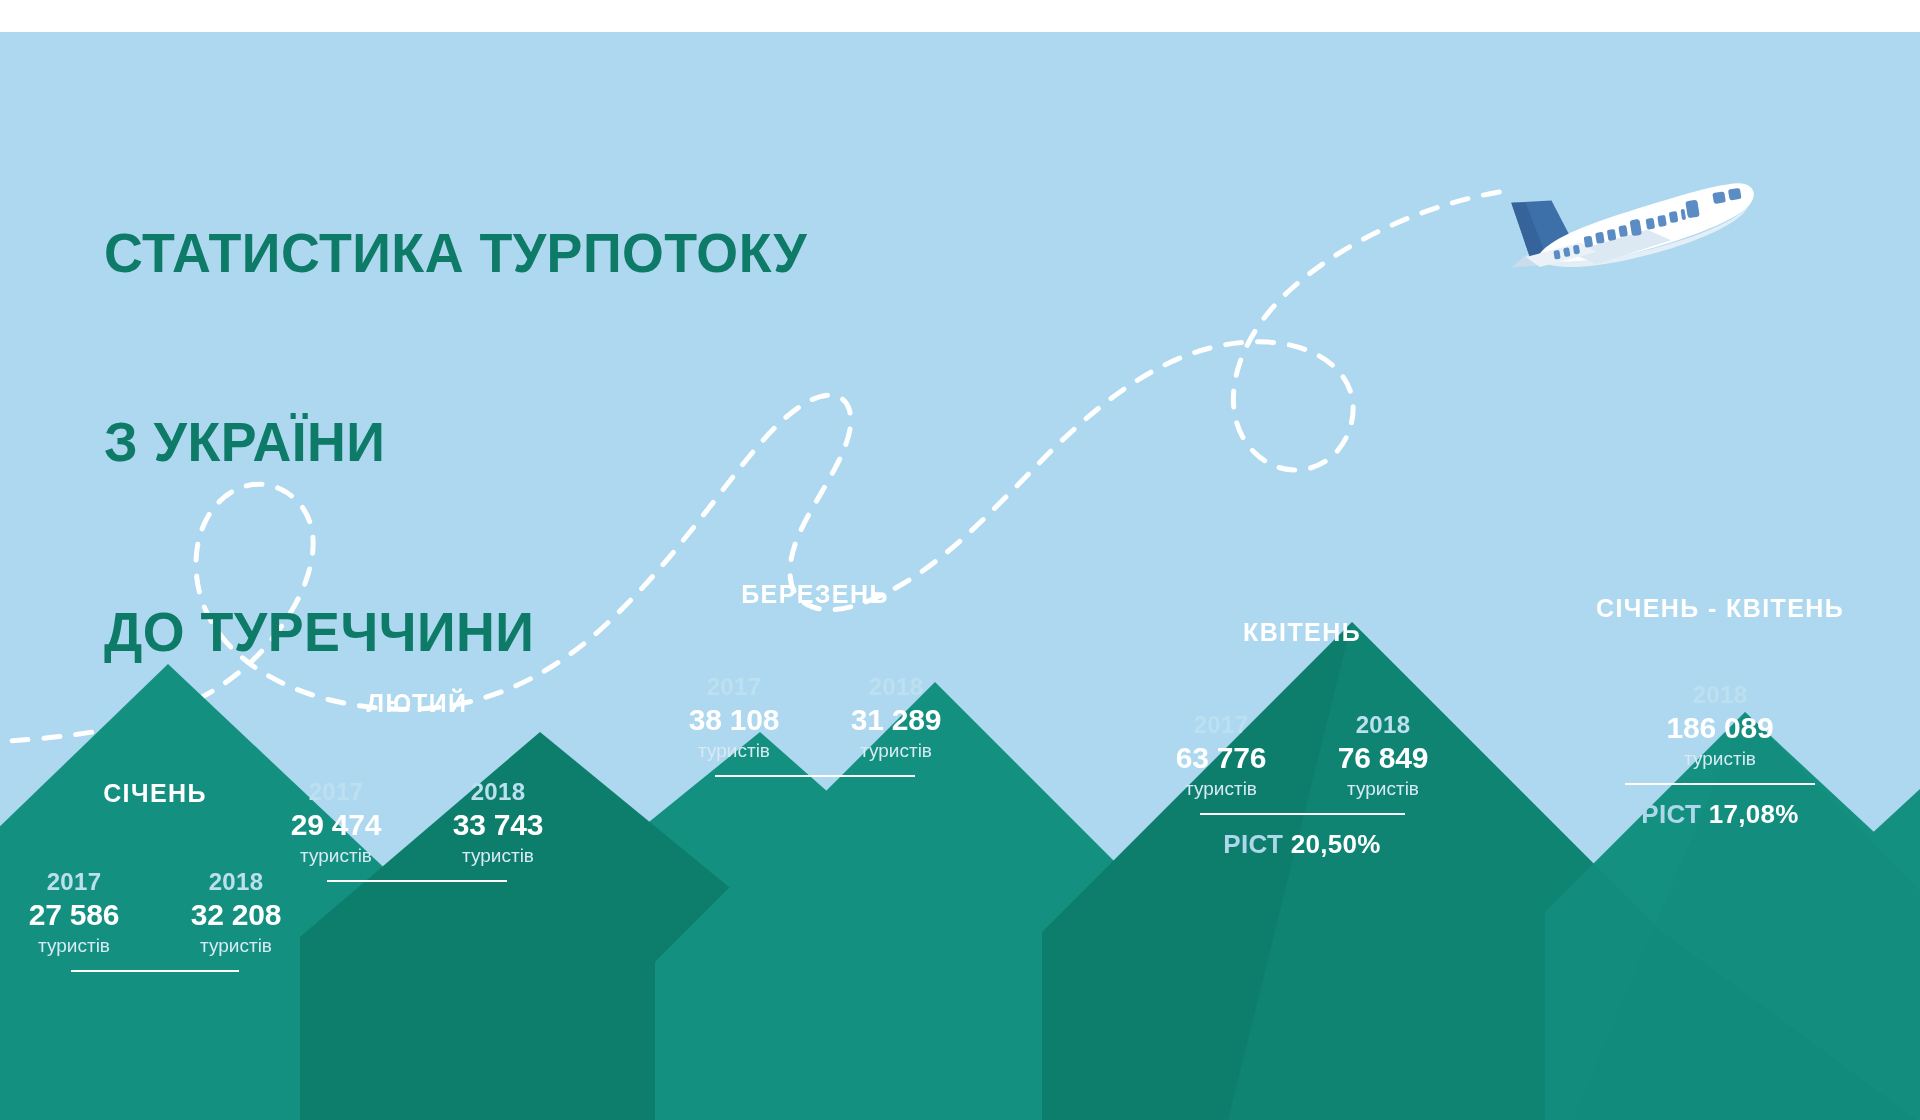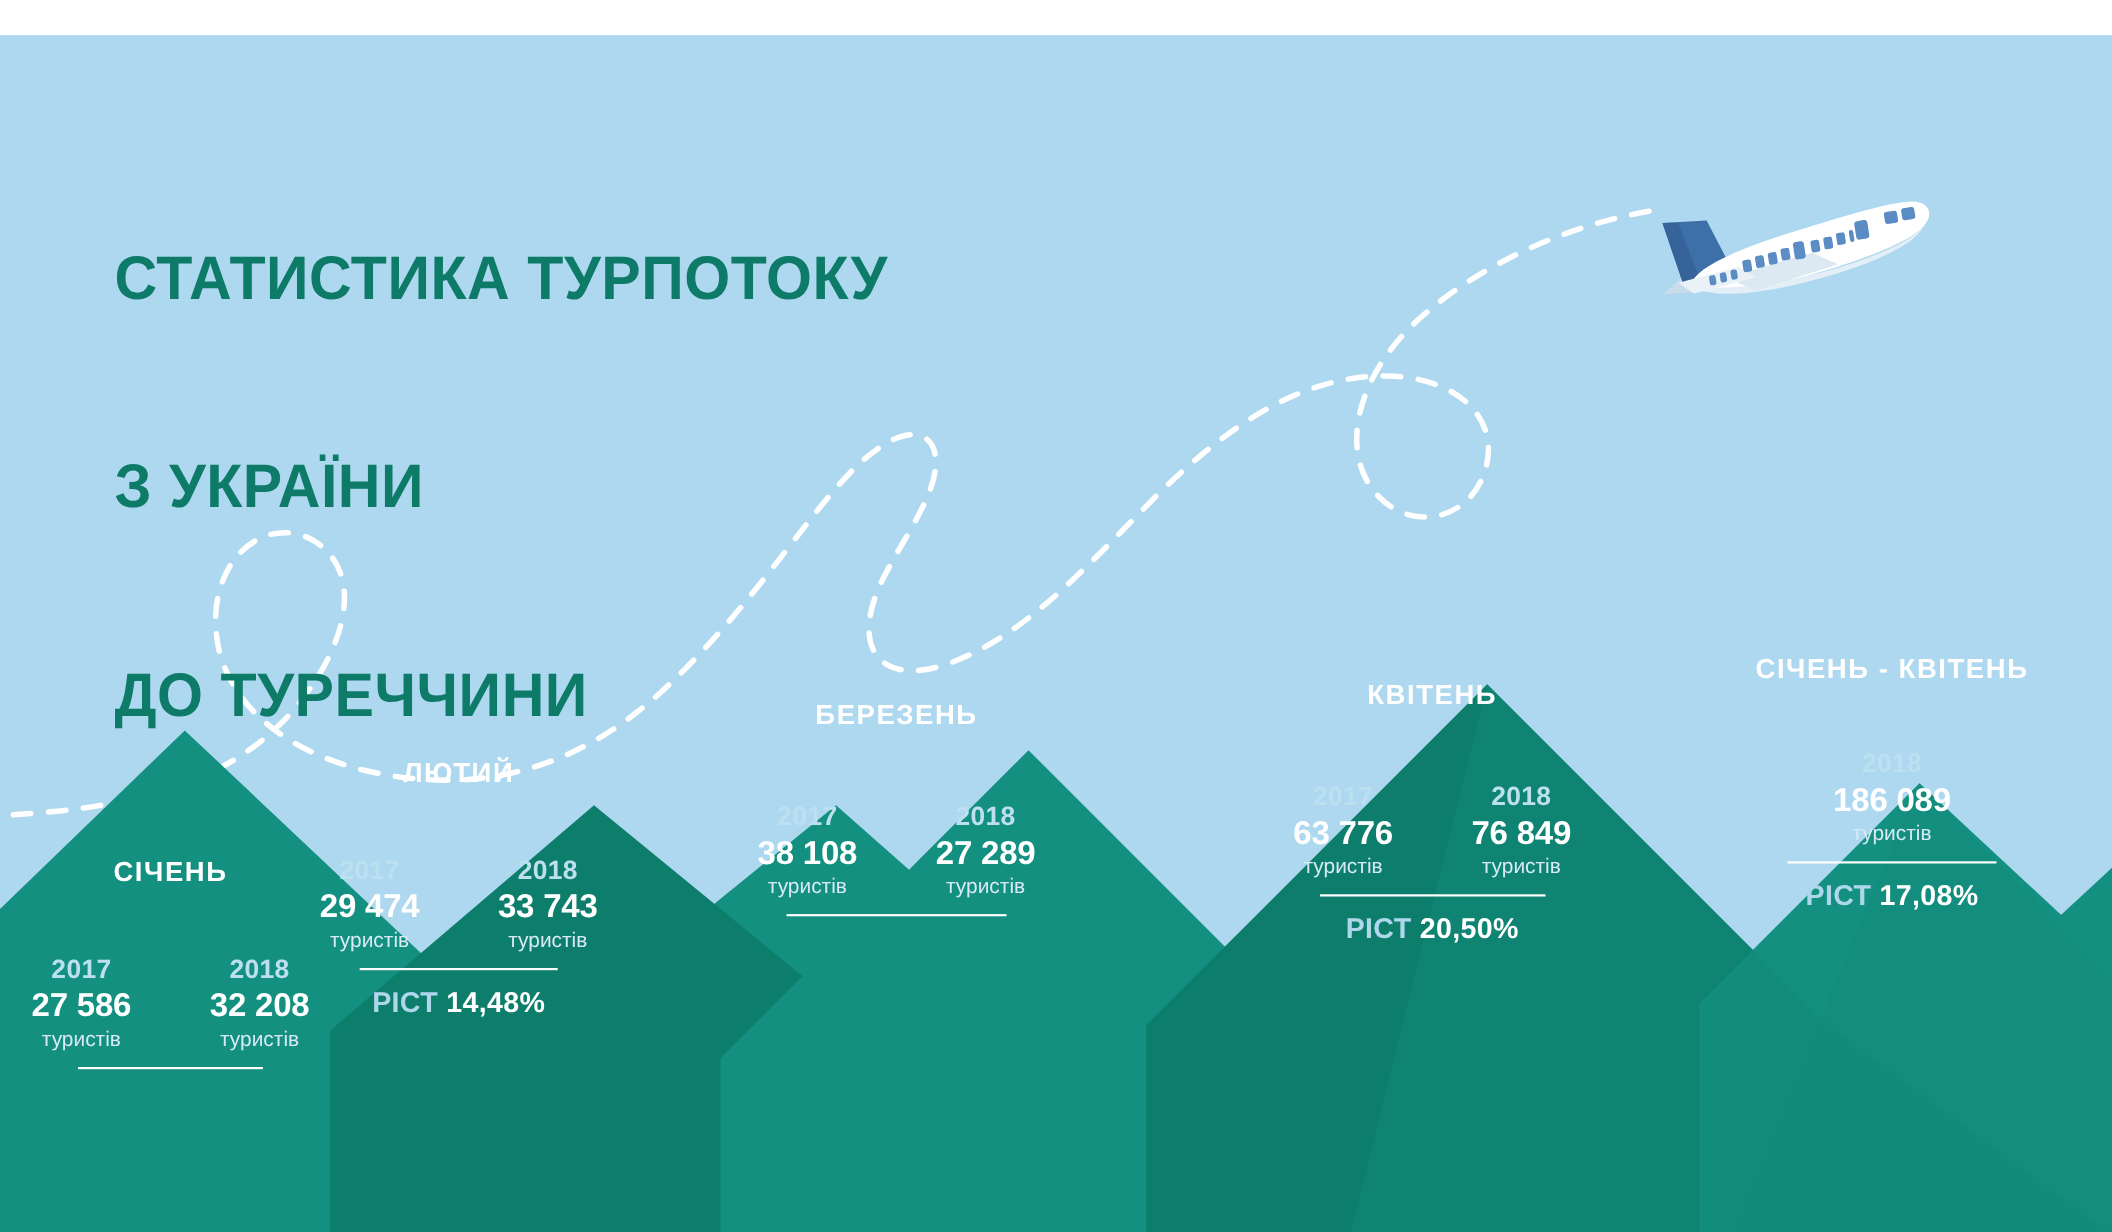--- a/index.html
+++ b/index.html
@@ -109,21 +109,21 @@
 
   
   #block-january   { left: 10px;   top: 835px; width: 290px; }
   #block-january   .month-name { position: absolute; left: 0; right: 0; top: -88px; }
   #block-january   .divider { width: 168px; }
 
   #block-february  { left: 272px;  top: 745px; width: 290px; }
   #block-february  .month-name { position: absolute; left: 0; right: 0; top: -88px; }
   #block-february  .divider { width: 180px; }
 
-  #block-march     { left: 655px;  top: 696px; width: 320px; }
+  #block-march     { left: 655px;  top: 640px; width: 320px; }
   #block-march     .month-name { position: absolute; left: 0; right: 0; top: -92px; }
   #block-march     .divider { width: 200px; }
 
   #block-april     { left: 1142px; top: 678px; width: 320px; }
   #block-april     .month-name { position: absolute; left: 0; right: 0; top: -92px; }
   #block-april     .divider { width: 205px; }
 
   #block-total     { left: 1570px; top: 648px; width: 300px; }
   #block-total     .month-name { position: absolute; left: 0; right: 0; top: -86px; }
   #block-total     .divider { width: 190px; }
@@ -272,37 +272,33 @@
           <div class="year-value">29 474</div>
           <div class="year-unit">туристів</div>
         </div>
         <div class="year-col">
           <div class="year-label">2018</div>
           <div class="year-value">33 743</div>
           <div class="year-unit">туристів</div>
         </div>
       </div>
       <div class="divider"></div>
-      <div class="growth">
-        <span class="growth-label">РІСТ </span>
-        <span class="growth-value">14,48%</span>
-      </div>
     </div>
 
     <div class="month-block" id="block-march">
       <div class="month-name">БЕРЕЗЕНЬ</div>
       <div class="year-row">
         <div class="year-col">
           <div class="year-label">2017</div>
           <div class="year-value">38 108</div>
           <div class="year-unit">туристів</div>
         </div>
         <div class="year-col">
           <div class="year-label">2018</div>
-          <div class="year-value">27 289</div>
+          <div class="year-value">31 289</div>
           <div class="year-unit">туристів</div>
         </div>
       </div>
       <div class="divider"></div>
     </div>
 
     <div class="month-block" id="block-april">
       <div class="month-name">КВІТЕНЬ</div>
       <div class="year-row">
         <div class="year-col">

